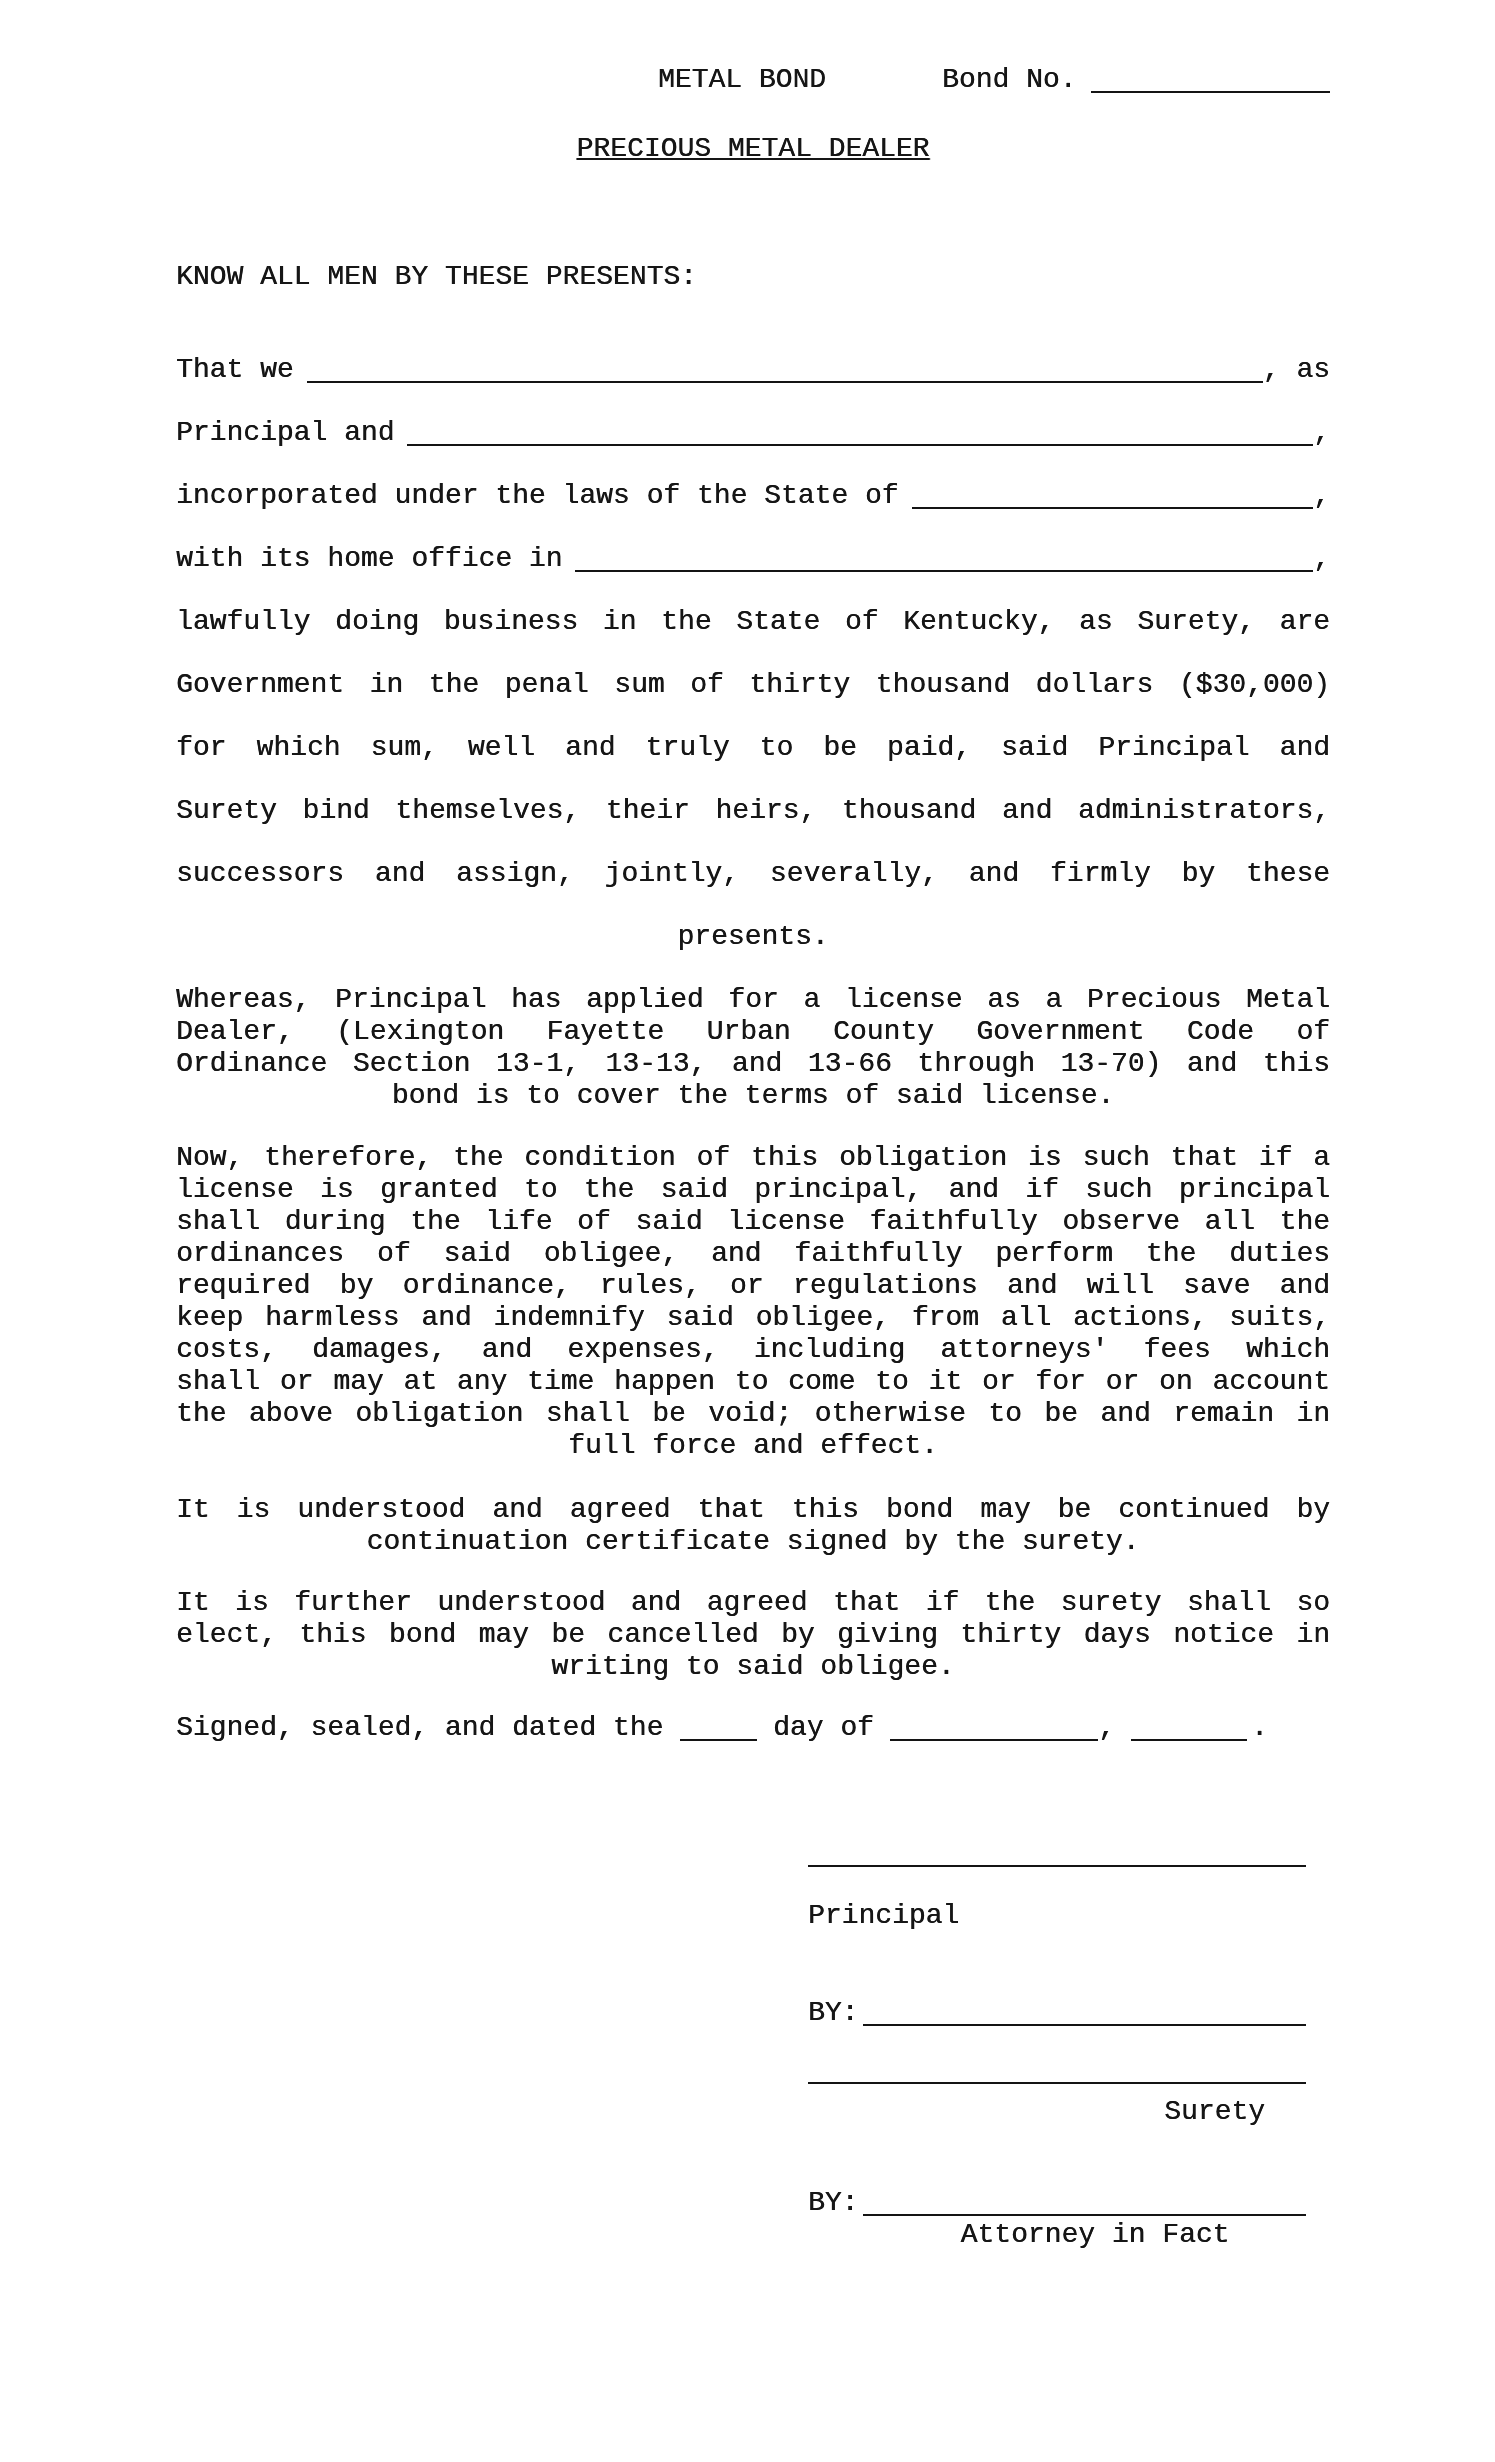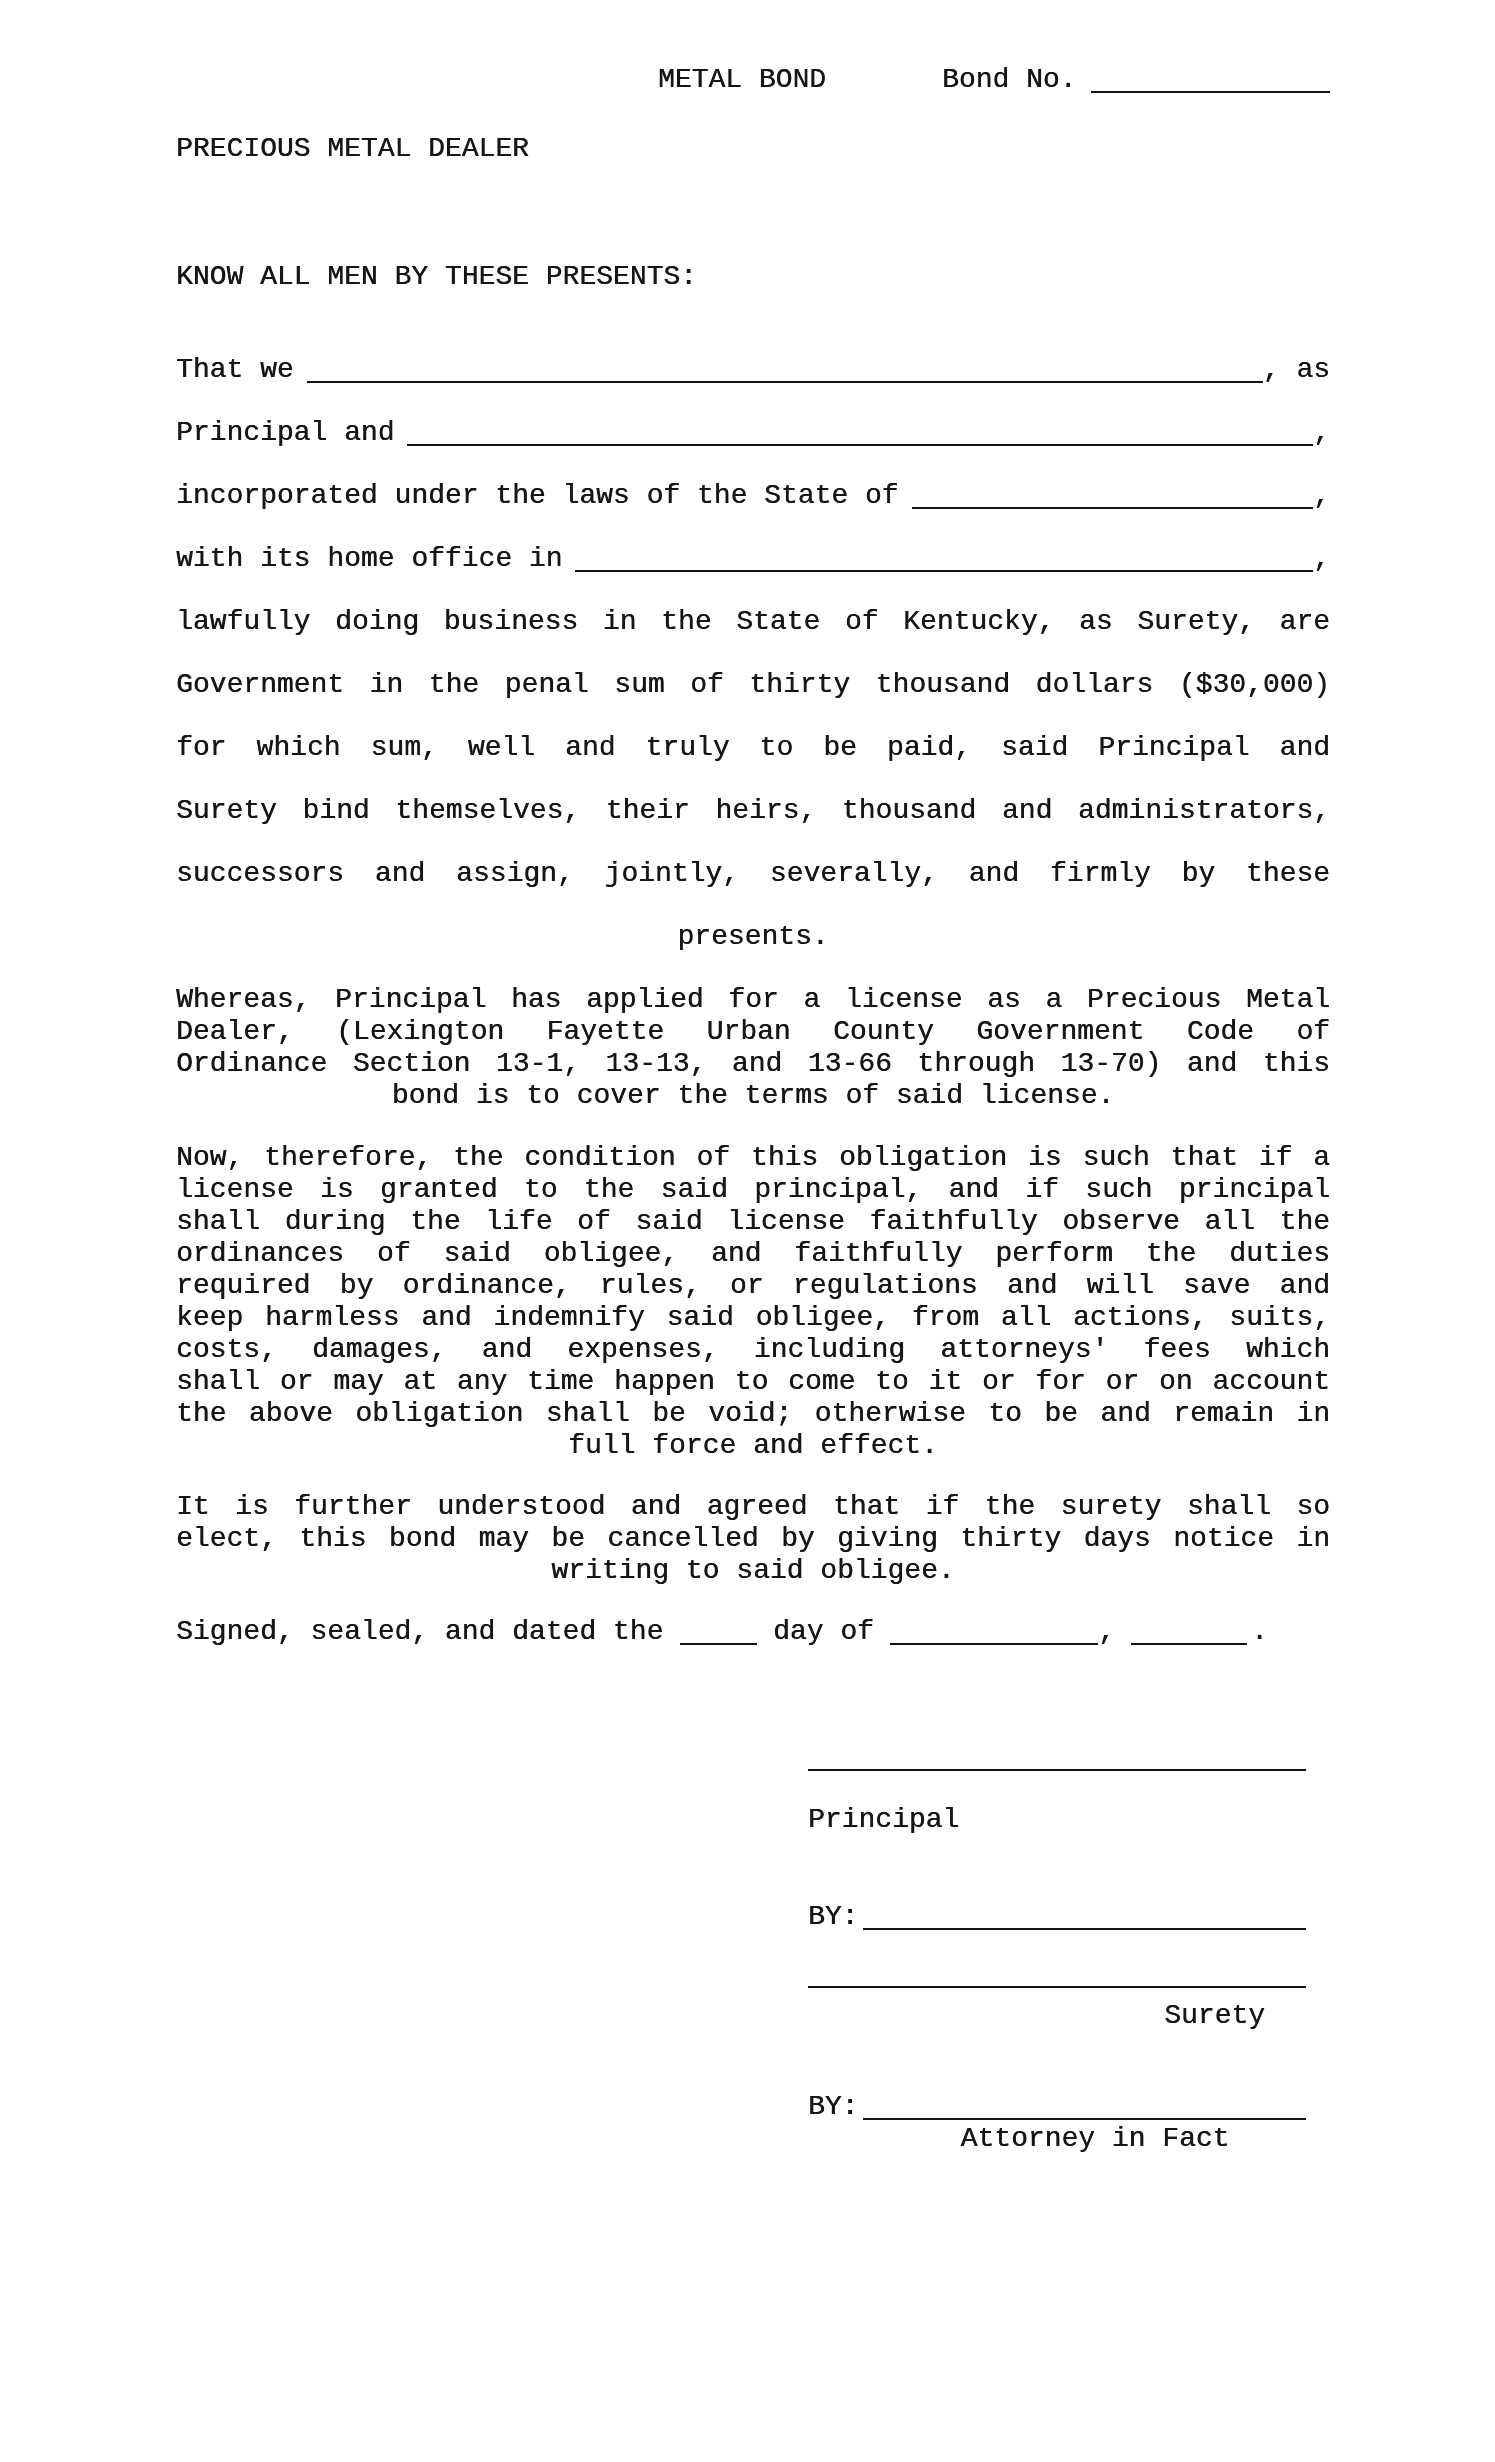--- a/index.html
+++ b/index.html
@@ -15,21 +15,21 @@
   }
   .content{position:absolute;left:176px;top:0;width:1154px;}
 
   .jline{line-height:32px;text-align:justify;text-align-last:justify;white-space:normal;}
   .jlast{line-height:32px;text-align:center;}
 
   
   .title-row{display:flex;align-items:baseline;margin-top:64px;line-height:32px;}
   .t-sp1{width:482px;flex:0 0 auto;}
   .t-sp2{width:116px;flex:0 0 auto;}
-  .subtitle{margin-top:37px;line-height:32px;}
+  .subtitle{margin-top:37px;line-height:32px;text-align:center;text-decoration:underline;}
   .salutation{margin-top:96px;line-height:32px;}
 
   
   .ds{margin-top:61px;}
   .ds .jline,.ds .jlast{margin-bottom:31px;}
   .fill-line{display:flex;align-items:baseline;line-height:32px;margin-bottom:31px;}
   .fill-line .pre{flex:0 0 auto;}
   .fill-line .post{flex:0 0 auto;}
 
   .blank{
@@ -125,20 +125,24 @@
       <div class="jline">shall during the life of said license faithfully observe all the</div>
       <div class="jline">ordinances of said obligee, and faithfully perform the duties</div>
       <div class="jline">required by ordinance, rules, or regulations and will save and</div>
       <div class="jline">keep harmless and indemnify said obligee, from all actions, suits,</div>
       <div class="jline">costs, damages, and expenses, including attorneys' fees which</div>
       <div class="jline">shall or may at any time happen to come to it or for or on account</div>
       <div class="jline">the above obligation shall be void; otherwise to be and remain in</div>
       <div class="jlast">full force and effect.</div>
     </div>
 
+    <div class="para p-continuation">
+      <div class="jline">It is understood and agreed that this bond may be continued by</div>
+      <div class="jlast">continuation certificate signed by the surety.</div>
+    </div>
 
     <div class="para p-cancellation">
       <div class="jline">It is further understood and agreed that if the surety shall so</div>
       <div class="jline">elect, this bond may be cancelled by giving thirty days notice in</div>
       <div class="jlast">writing to said obligee.</div>
     </div>
 
     <div class="signed-row">
       <span>Signed, sealed, and dated the</span>
       <span class="blank fixed w1"></span>

